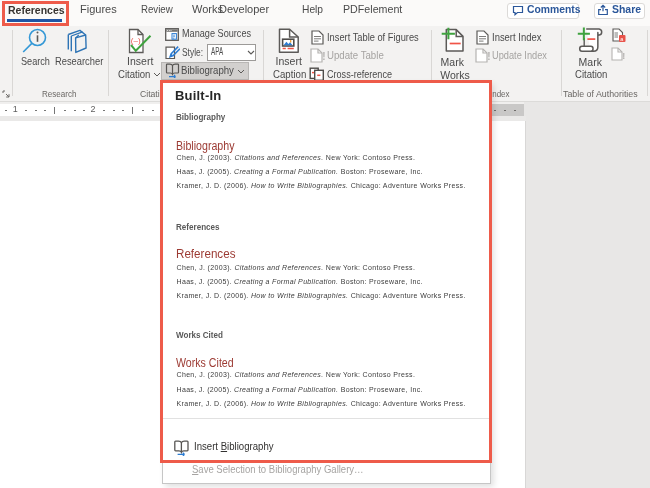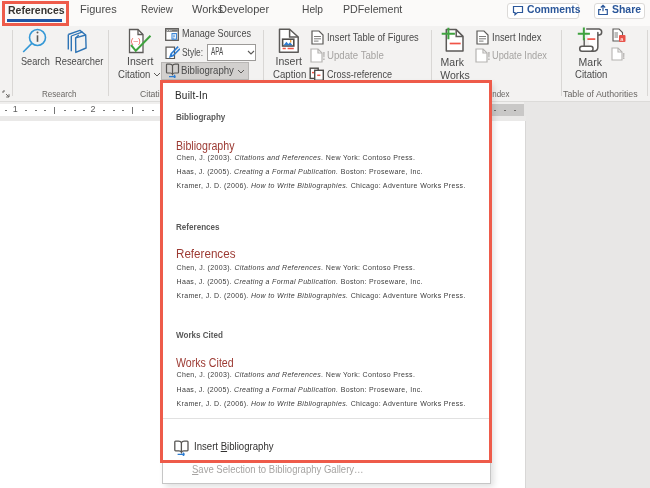--- a/index.html
+++ b/index.html
@@ -215,21 +215,21 @@
 <div class="abs" style="left:514px;top:109.5px;width:2px;height:1.5px;background:#6e6c6a;"></div>
 <div class="abs" style="left:12.7px;top:105px;font-size:9px;line-height:9px;color:#5f5f5f;">1</div>
 <div class="abs" style="left:90.5px;top:105px;font-size:9px;line-height:9px;color:#5f5f5f;">2</div>
 
 <div class="abs" style="left:0;top:115.5px;width:525.5px;height:5px;background:#eae9e8;"></div>
 <div class="abs" style="left:0;top:120.5px;width:524.5px;height:368px;background:#ffffff;"></div>
 <div class="abs" style="left:524.5px;top:120.5px;width:1.5px;height:368px;background:#d8d7d6;"></div>
 
 <div class="abs" style="left:162px;top:81px;width:329px;height:402.5px;background:#fff;border:1px solid #c6c6c6;box-sizing:border-box;box-shadow:3px 3px 6px rgba(0,0,0,0.12);"></div>
 
-<div class="abs" style="left:175px;top:90.5px;font-size:10px;line-height:9.5px;font-weight:normal;color:#262626;white-space:nowrap;letter-spacing:0.2px;">Built-In</div>
+<div class="abs" style="left:175px;top:90.5px;font-size:13px;line-height:9.5px;font-weight:bold;color:#262626;white-space:nowrap;letter-spacing:0.2px;">Built-In</div>
 
 <div class="mhead" style="left:175.5px;top:112px;transform:scaleX(0.85);">Bibliography</div>
 <div class="mtitle" style="left:175.8px;top:139.6px;transform:scaleX(0.85);">Bibliography</div>
 <div class="cite" style="left:176.5px;top:154.2px;">Chen, J. (2003). <i>Citations and References.</i> New York: Contoso Press.</div>
 <div class="cite" style="left:176.5px;top:167.9px;">Haas, J. (2005). <i>Creating a Formal Publication.</i> Boston: Proseware, Inc.</div>
 <div class="cite" style="left:176.5px;top:182px;">Kramer, J. D. (2006). <i>How to Write Bibliographies.</i> Chicago: Adventure Works Press.</div>
 
 <div class="mhead" style="left:175.5px;top:221.9px;transform:scaleX(0.85);">References</div>
 <div class="mtitle" style="left:175.8px;top:248.3px;transform:scaleX(0.93);">References</div>
 <div class="cite" style="left:176.5px;top:264.2px;">Chen, J. (2003). <i>Citations and References.</i> New York: Contoso Press.</div>

